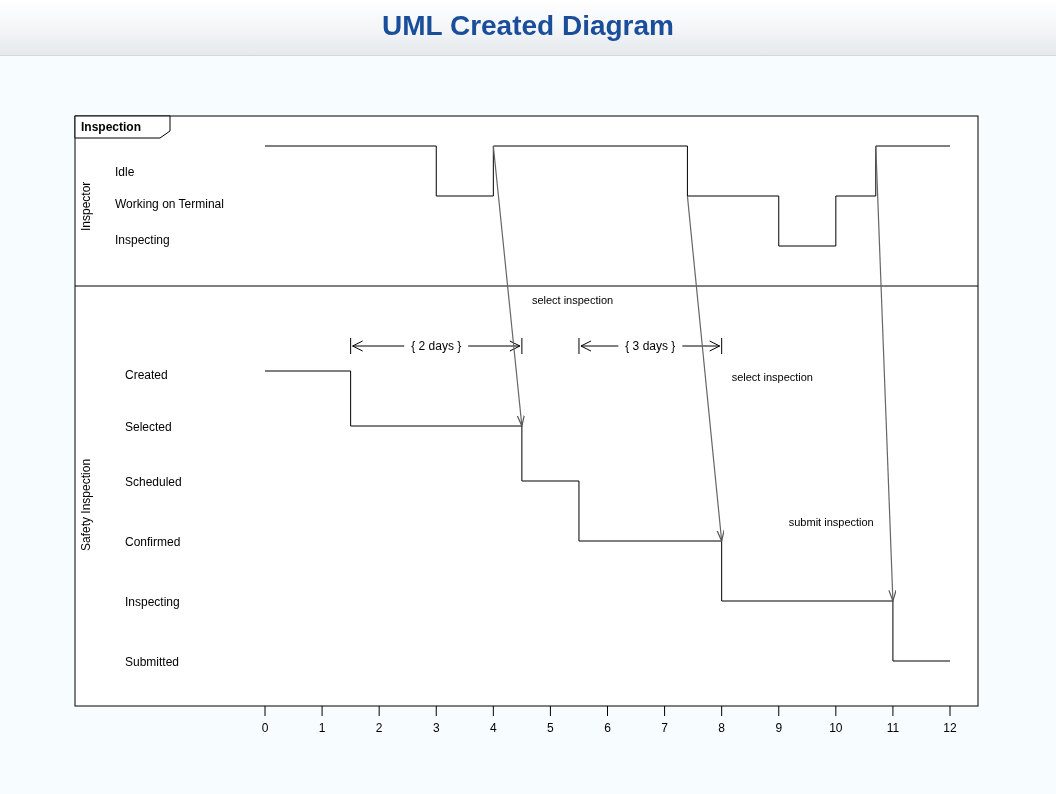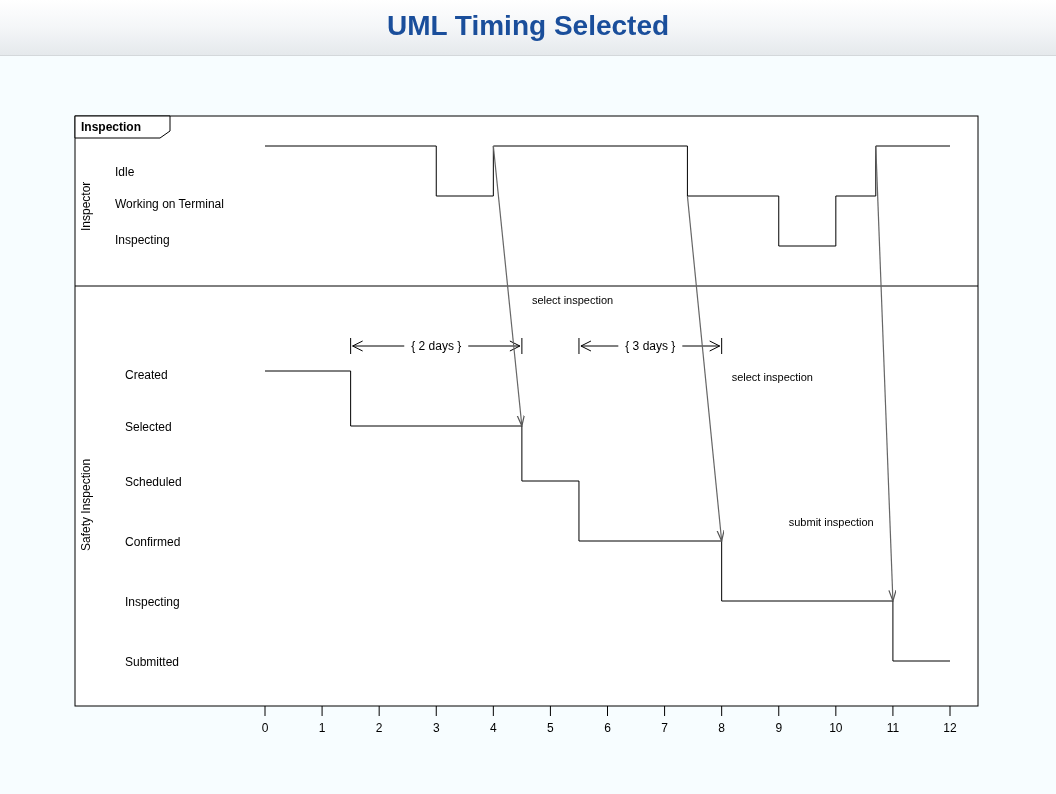--- a/index.html
+++ b/index.html
@@ -36,21 +36,21 @@
   .state-label { font-size: 12px; fill:#000; }
   .frame-label { font-size: 12px; font-weight:bold; fill:#000; }
   .msg-label { font-size: 11px; fill:#000; }
   .constraint-label { font-size: 12px; fill:#000; }
   .lifeline-label { font-size: 12px; fill:#000; }
 </style>
 </head>
 <body>
 
 <div class="header">
-  <h1>UML Timing Selected</h1>
+  <h1>UML Created Diagram</h1>
 </div>
 
 <div class="canvas">
   <svg id="diagram-svg" width="1056" height="739">
       <defs>
         <marker id="arrow" markerWidth="10" markerHeight="10" refX="9" refY="3" orient="auto" markerUnits="strokeWidth">
           <path d="M0,0 L9,3 L0,6" fill="none" stroke="#555" stroke-width="1"></path>
         </marker>
         <marker id="dimL" markerWidth="12" markerHeight="12" refX="1" refY="6" orient="auto">
           <path d="M11,1 L1,6 L11,11" fill="none" stroke="#000" stroke-width="1"></path>

